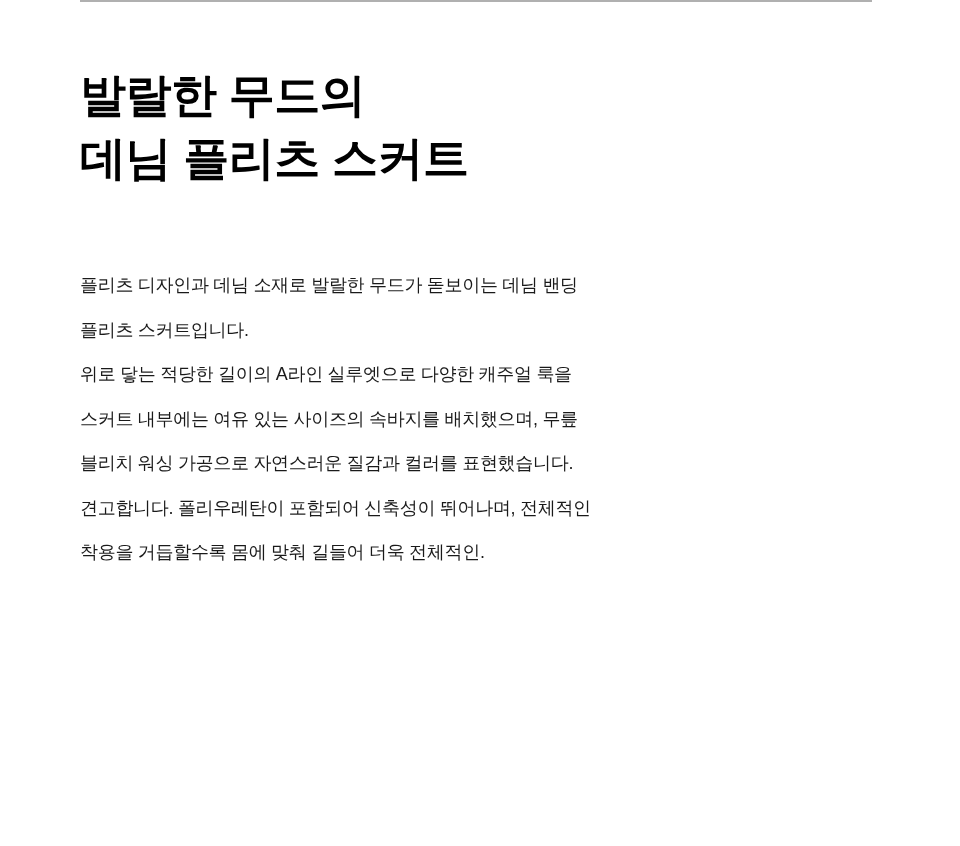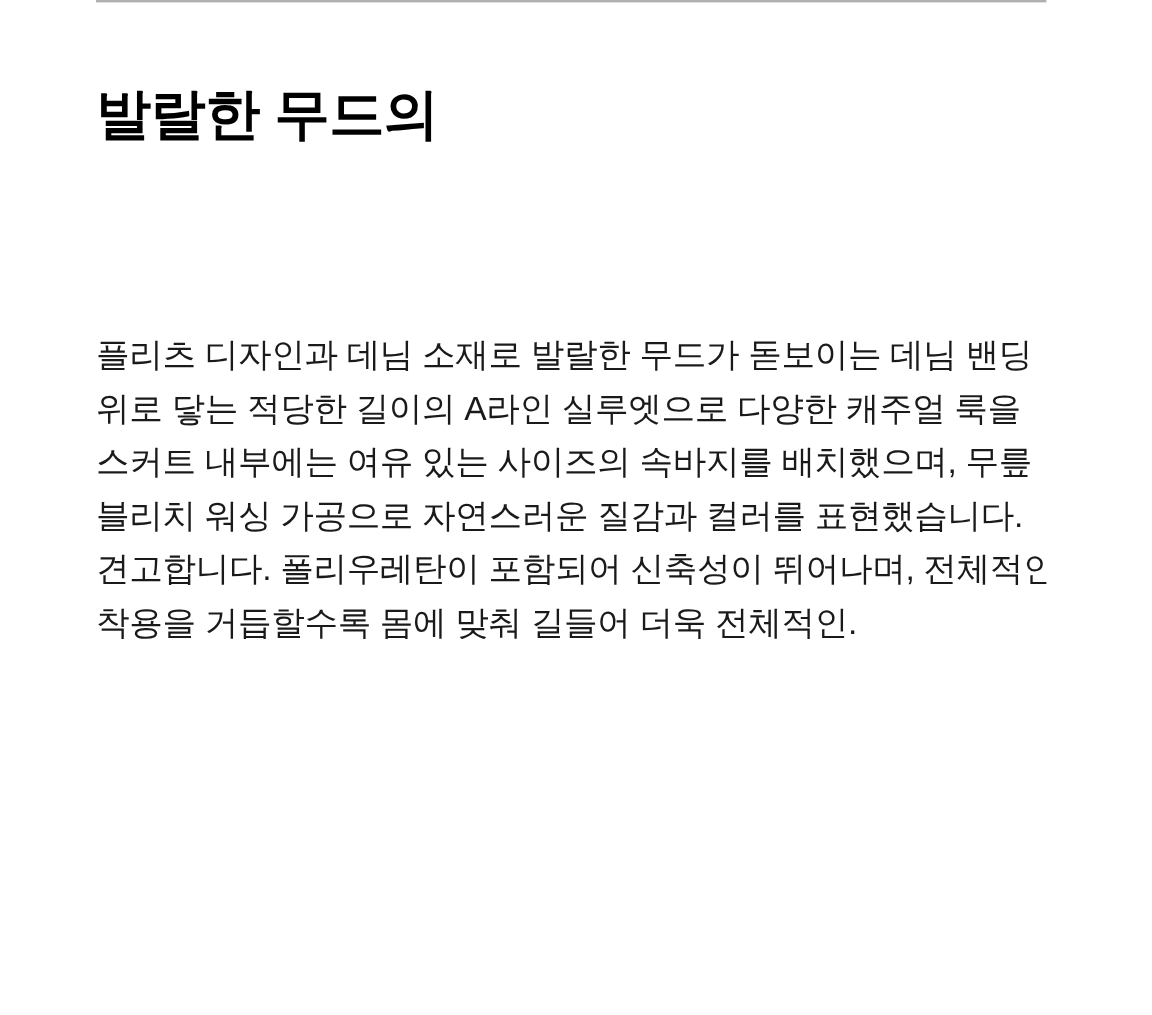--- a/index.html
+++ b/index.html
@@ -35,45 +35,47 @@
     letter-spacing: -0.5px;
     color: var(--heading-text, #000000);
   }
   .title-line {
     display: block;
     white-space: nowrap;
   }
   .description {
     position: absolute;
     left: 80px;
-    top: 274px;
+    top: 263px;
     margin: 0;
     width: 820px;
-    font-size: 28px;
+    font-size: 18px;
     line-height: 44.5px;
     font-weight: 400;
     letter-spacing: -0.3px;
     color: var(--body-text, #1a1a1a);
   }
   .desc-line {
     display: block;
     white-space: nowrap;
   }
 </style>
 </head>
 <body style="--page-bg: #ffffff; --divider: #b0b0b0; --heading-text: #000000; --body-text: #1a1a1a;">
 
 <div class="page">
   <div class="top-divider"></div>
 
   <h1 class="title">
     <span class="title-line">발랄한 무드의</span>
+    <span class="title-line">데님 플리츠 스커트</span>
   </h1>
 
   <p class="description">
     <span class="desc-line">플리츠 디자인과 데님 소재로 발랄한 무드가 돋보이는 데님 밴딩</span>
+    <span class="desc-line">플리츠 스커트입니다.</span>
     <span class="desc-line">위로 닿는 적당한 길이의 A라인 실루엣으로 다양한 캐주얼 룩을</span>
     <span class="desc-line">스커트 내부에는 여유 있는 사이즈의 속바지를 배치했으며, 무릎</span>
     <span class="desc-line">블리치 워싱 가공으로 자연스러운 질감과 컬러를 표현했습니다.</span>
     <span class="desc-line">견고합니다. 폴리우레탄이 포함되어 신축성이 뛰어나며, 전체적인</span>
     <span class="desc-line">착용을 거듭할수록 몸에 맞춰 길들어 더욱 전체적인.</span>
   </p>
 </div>
 
 </body></html>

